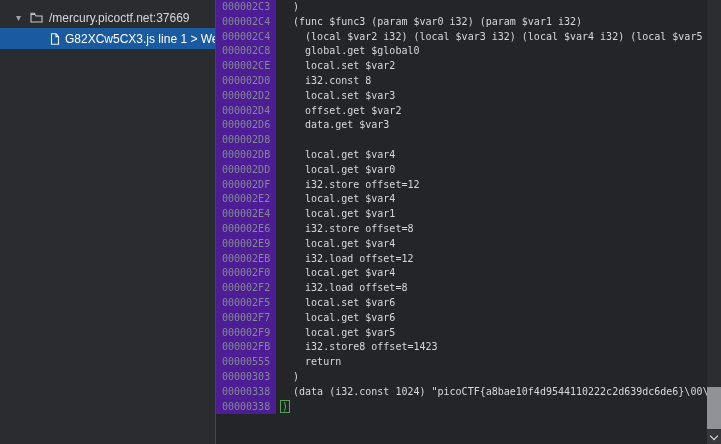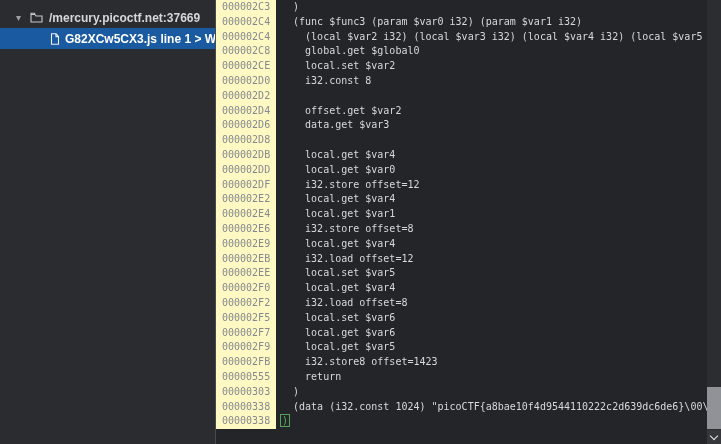--- a/index.html
+++ b/index.html
@@ -24,32 +24,32 @@
   .folder-row{padding-left:16px;}
   .tri{
     width:14px;flex:none;color:#9aa0a6;font-size:10px;line-height:10px;
     font-family:"DejaVu Sans",sans-serif;
   }
   .icon{flex:none;display:flex;align-items:center;}
   .folder-row .icon{margin-right:6px;}
   .file-row{padding-left:50px;}
   .file-row.selected{background:#1a5aa0;color:#ffffff;}
   .file-row .icon{margin-right:5px;}
-  .label{overflow:hidden;text-overflow:clip;font-weight:bold;}
+  .label{overflow:hidden;text-overflow:clip;}
 
   
   .editor{flex:1;position:relative;background:#242528;overflow:hidden;}
   .row{
     display:flex;height:14.8px;line-height:14.8px;
     font-family:"DejaVu Sans Mono","Liberation Mono",monospace;
     font-size:10px;
   }
   .addr{
     flex:none;width:54px;padding-left:6px;
-    background:#fef9c3;color:#85898f;
+    background:#4c1d95;color:#85898f;
   }
   .code{flex:1;overflow:hidden;padding-left:5px;}
   .txt{white-space:pre;color:#d7d9dc;}
   .txt.bracket{
     color:#4cbb53;
     outline:1px solid #56a15c;
     padding:0 1px;
   }
 
   
@@ -119,20 +119,21 @@
         <div class="row">
           <span class="addr">000002CE</span>
           <span class="code"><span class="txt">    local.set $var2</span></span>
         </div>
         <div class="row">
           <span class="addr">000002D0</span>
           <span class="code"><span class="txt">    i32.const 8</span></span>
         </div>
         <div class="row">
           <span class="addr">000002D2</span>
+          <span class="code"><span class="txt">    local.set $var3</span></span>
         </div>
         <div class="row">
           <span class="addr">000002D4</span>
           <span class="code"><span class="txt">    offset.get $var2</span></span>
         </div>
         <div class="row">
           <span class="addr">000002D6</span>
           <span class="code"><span class="txt">    data.get $var3</span></span>
         </div>
         <div class="row">
@@ -162,24 +163,20 @@
           <span class="addr">000002E6</span>
           <span class="code"><span class="txt">    i32.store offset=8</span></span>
         </div>
         <div class="row">
           <span class="addr">000002E9</span>
           <span class="code"><span class="txt">    local.get $var4</span></span>
         </div>
         <div class="row">
           <span class="addr">000002EB</span>
           <span class="code"><span class="txt">    i32.load offset=12</span></span>
-        </div>
-        <div class="row">
-          <span class="addr">000002EE</span>
-          <span class="code"><span class="txt">    local.set $var5</span></span>
         </div>
         <div class="row">
           <span class="addr">000002F0</span>
           <span class="code"><span class="txt">    local.get $var4</span></span>
         </div>
         <div class="row">
           <span class="addr">000002F2</span>
           <span class="code"><span class="txt">    i32.load offset=8</span></span>
         </div>
         <div class="row">

